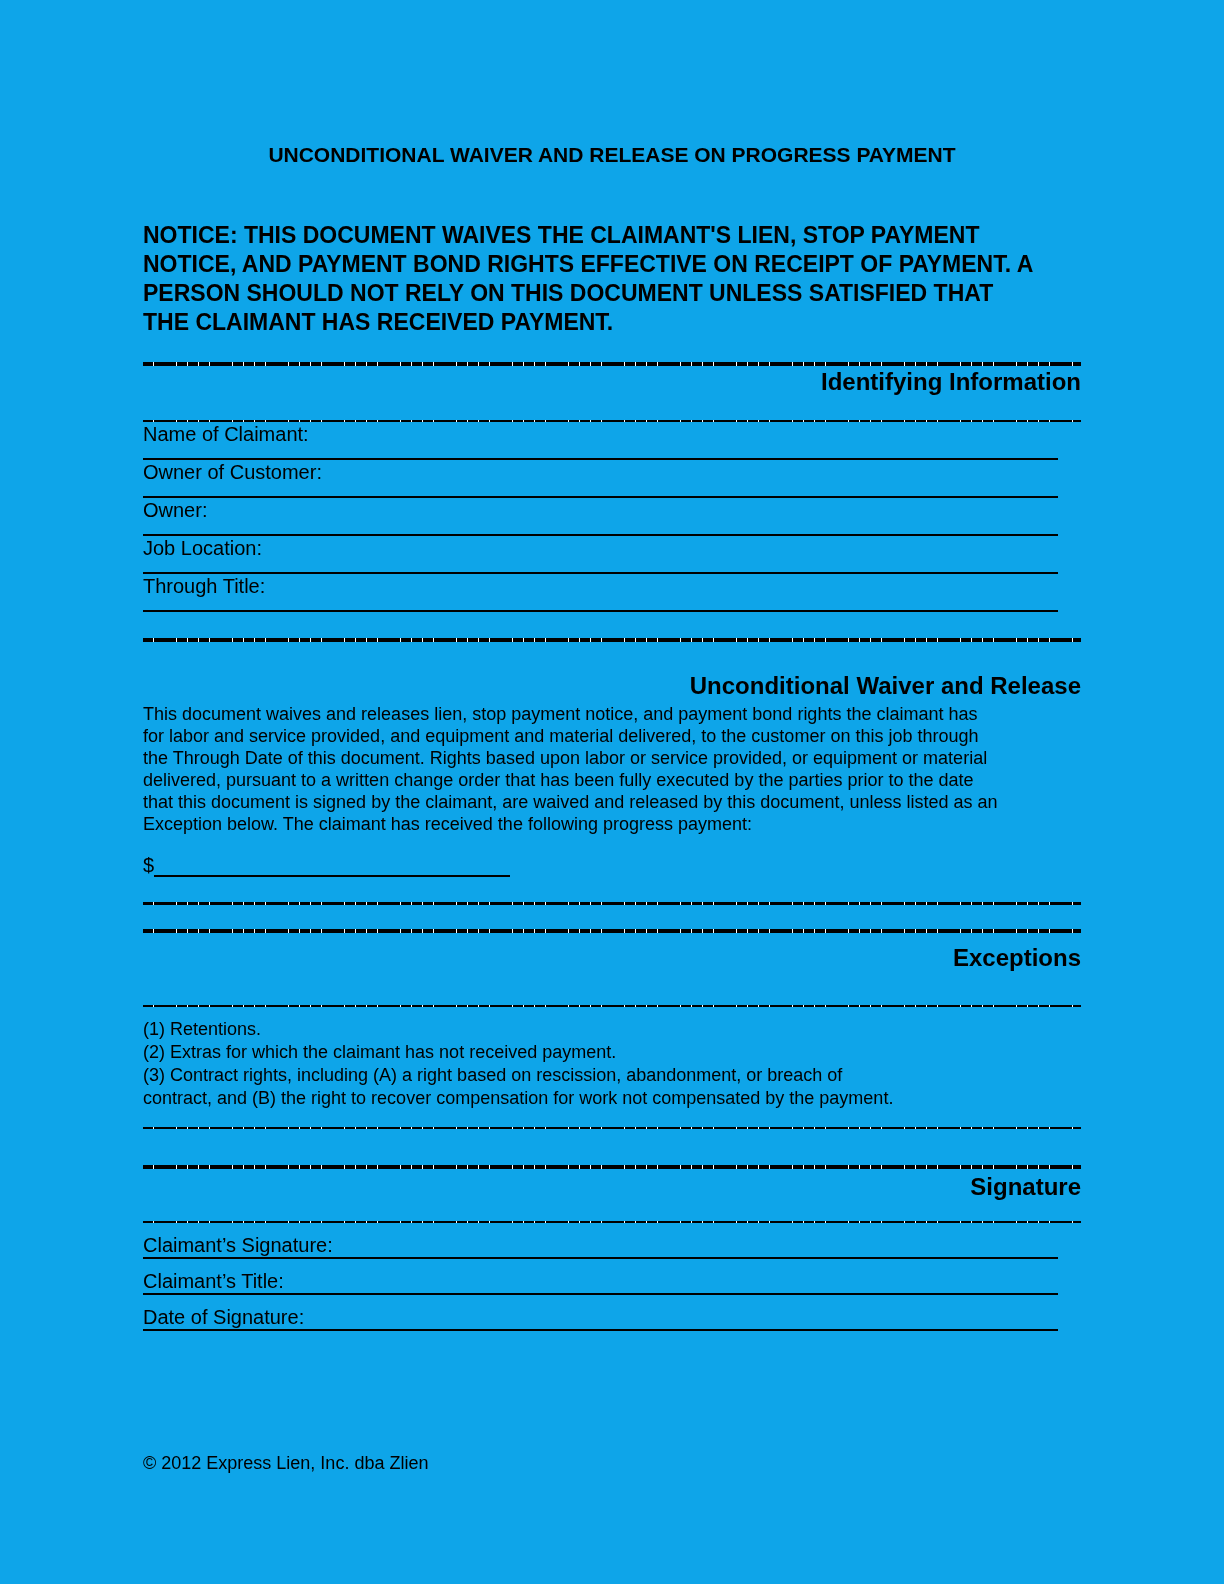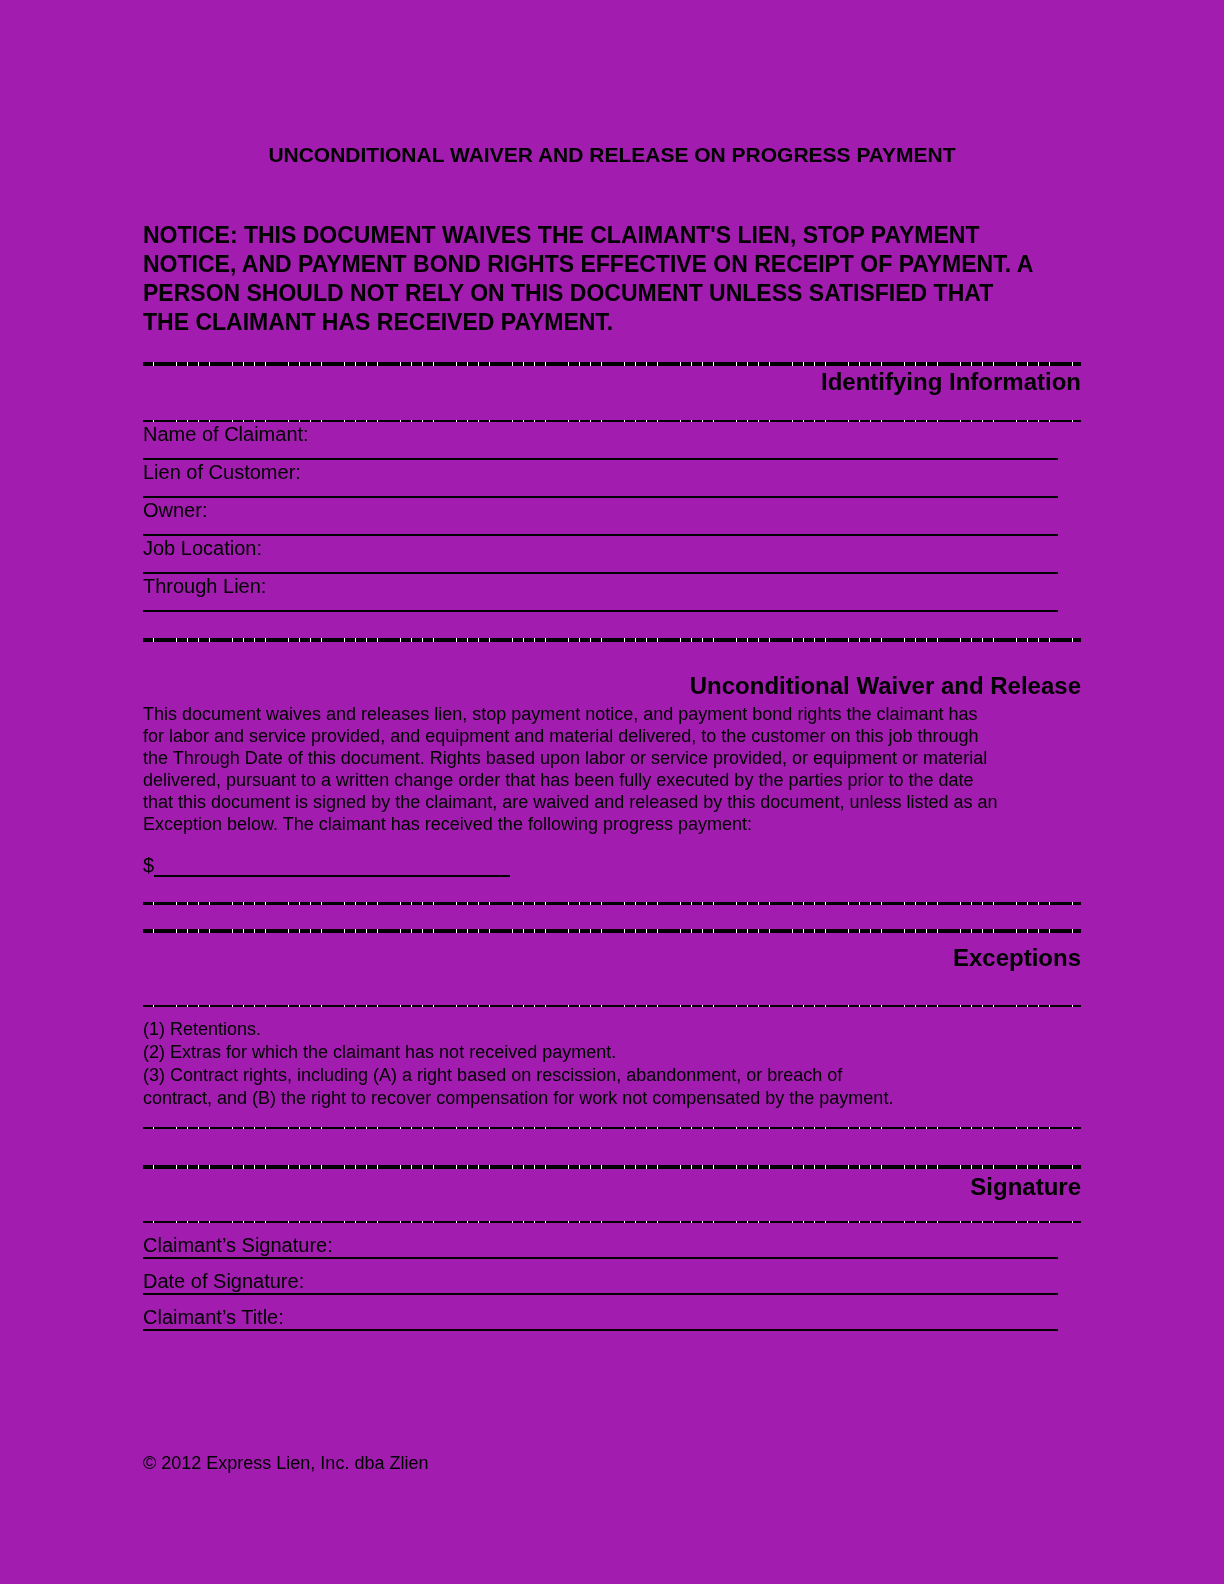--- a/index.html
+++ b/index.html
@@ -1,20 +1,20 @@
 <!DOCTYPE html>
 <html><head>
 <meta charset="utf-8">
 <style>
   html, body { margin: 0; padding: 0; background: #ffffff; }
   .page {
     position: relative;
     width: 1224px;
     height: 1584px;
-    background: #a21caf;
+    background: #0ea5e9;
     color: #000000;
     font-family: "Liberation Sans", sans-serif;
     overflow: hidden;
   }
   .content {
     position: absolute;
     left: 143px;
     top: 0;
     width: 938px;
     display: flex;
@@ -131,33 +131,33 @@
 
     <div class="rule r-top"></div>
     <div class="section-heading h-ident">Identifying Information</div>
     <div class="rule r-ident-bot"></div>
 
     <div class="field-row">
       <span class="field-label">Name of Claimant:</span>
       <span class="field-fill"></span>
     </div>
     <div class="field-row">
-      <span class="field-label">Lien of Customer:</span>
+      <span class="field-label">Owner of Customer:</span>
       <span class="field-fill"></span>
     </div>
     <div class="field-row">
       <span class="field-label">Owner:</span>
       <span class="field-fill"></span>
     </div>
     <div class="field-row">
       <span class="field-label">Job Location:</span>
       <span class="field-fill"></span>
     </div>
     <div class="field-row">
-      <span class="field-label">Through Lien:</span>
+      <span class="field-label">Through Title:</span>
       <span class="field-fill"></span>
     </div>
 
     <div class="rule r-waiver-top"></div>
     <div class="section-heading h-waiver">Unconditional Waiver and Release</div>
     <div class="body-text">This document waives and releases lien, stop payment notice, and payment bond rights the claimant has
 for labor and service provided, and equipment and material delivered, to the customer on this job through
 the Through Date of this document. Rights based upon labor or service provided, or equipment or material
 delivered, pursuant to a written change order that has been fully executed by the parties prior to the date
 that this document is signed by the claimant, are waived and released by this document, unless listed as an
@@ -183,24 +183,24 @@
     <div class="rule r-exc-bot"></div>
     <div class="rule r-sig-top"></div>
     <div class="section-heading h-sig">Signature</div>
     <div class="rule r-sig-under"></div>
 
     <div class="sig-row">
       <span class="field-label">Claimant’s Signature:</span>
       <span class="field-fill"></span>
     </div>
     <div class="sig-row">
+      <span class="field-label">Claimant’s Title:</span>
+      <span class="field-fill"></span>
+    </div>
+    <div class="sig-row">
       <span class="field-label">Date of Signature:</span>
-      <span class="field-fill"></span>
-    </div>
-    <div class="sig-row">
-      <span class="field-label">Claimant’s Title:</span>
       <span class="field-fill"></span>
     </div>
 
     <div class="footer">© 2012 Express Lien, Inc. dba Zlien</div>
 
   </div>
 </div>
 
 </body></html>

